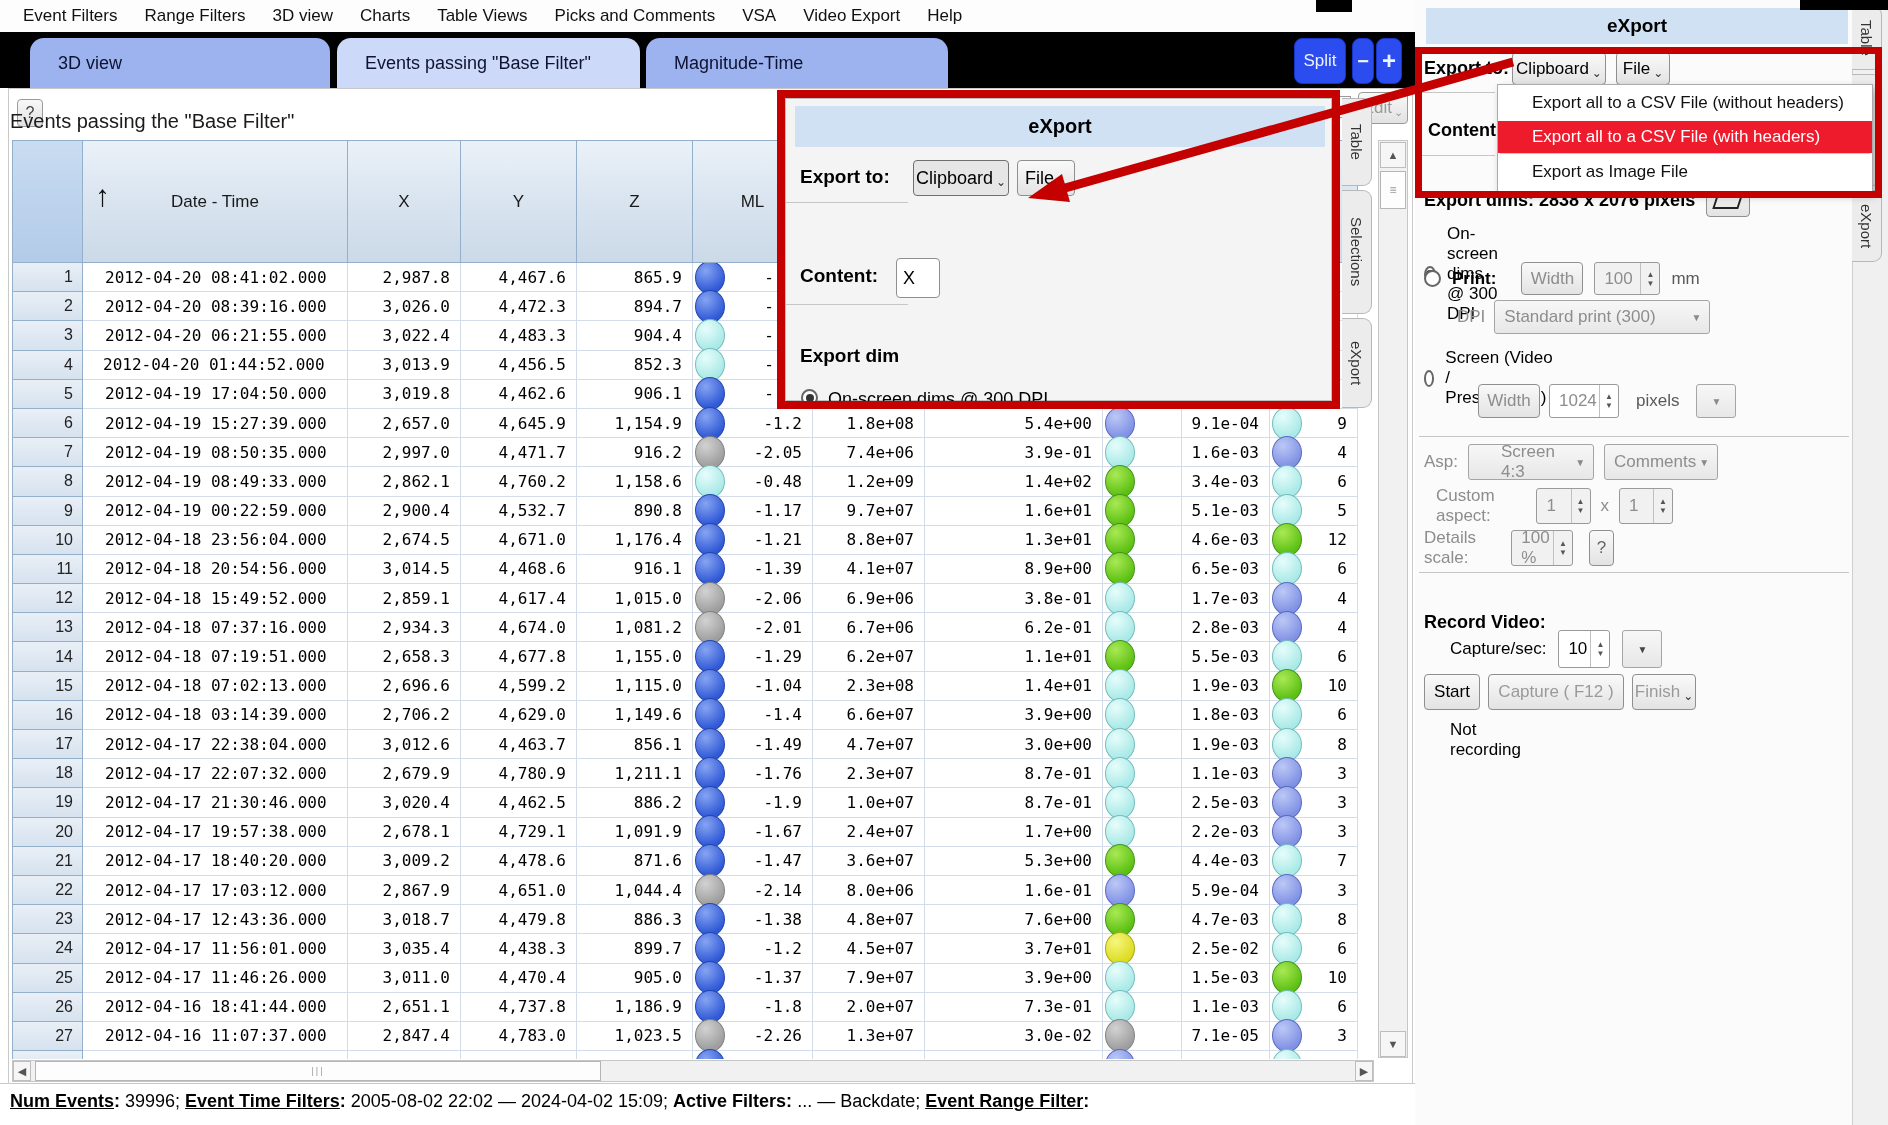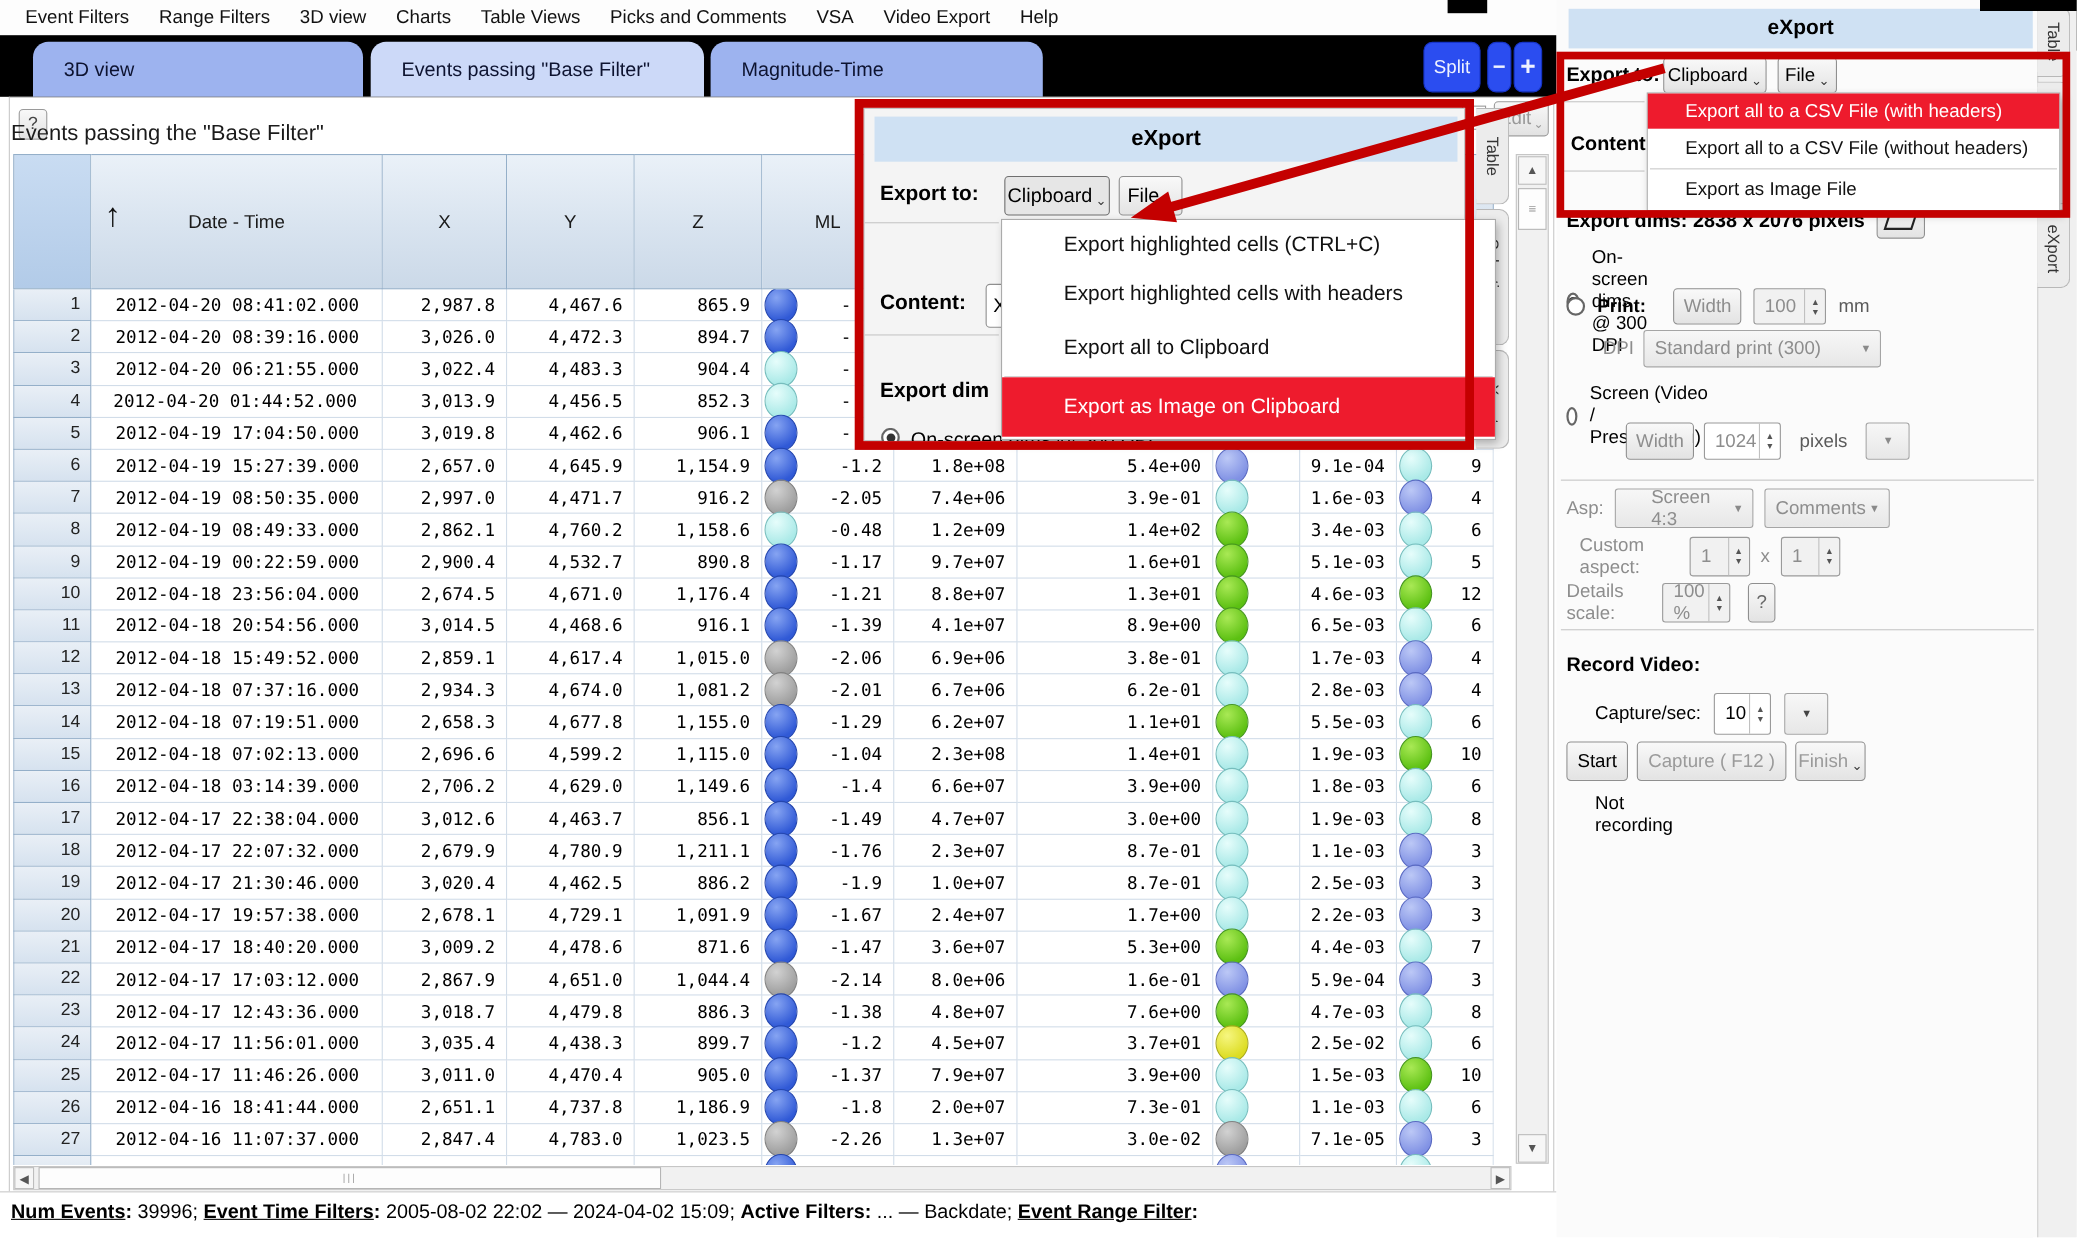--- a/index.html
+++ b/index.html
@@ -815,27 +815,20 @@
     <div class="abs" style="left:24px;top:299px;width:300px;height:12px;overflow:hidden;">
       <div style="display:flex;align-items:flex-start;gap:10px;">
         <span class="radio" style="flex:0 0 auto;">
             <span class="dot"></span>
           </span>
         <span style="font-size:18px;">On-screen dims @ 300 DPI</span>
       </div>
     </div>
   </div>
 
-  <div id="dlg-menu" class="abs menu" style="left:910px;top:199px;width:448px;height:199px;">
-      <div class="menu-item" style="height: 45px; font-size: 19px; padding-left: 56px;">Export highlighted cells (CTRL+C)</div>
-      <div class="menu-item" style="height: 46px; font-size: 19px; padding-left: 56px;">Export highlighted cells with headers</div>
-      <div class="menu-item" style="height: 51px; font-size: 19px; padding-left: 56px;">Export all to Clipboard</div>
-      <div class="menu-sep"></div>
-      <div class="menu-item hl" style="height: 54px; font-size: 19px; padding-left: 56px;">Export as Image on Clipboard</div>
-    </div>
 
   <div class="abs redbox" style="left:777px;top:90px;width:563px;height:319px;"></div>
 
   <div class="abs" style="left:1415px;top:0;width:473px;height:1125px;background:#fbfbfb;z-index:3;"></div>
   <div class="abs" style="left:1852px;top:0;width:36px;height:1125px;background:#f0f0f0;border-left:1px solid #cfcfcf;z-index:4;box-sizing:border-box;"></div>
   <div class="panel-title abs" style="left:1426px;top:8px;width:422px;height:36px;font-size:19px;z-index:5;">eXport</div>
 
   <div id="rp" class="abs" style="left:0;top:0;width:0;height:0;z-index:5;">
     <div class="lbl-b abs" style="left:1424px;top:58px;font-size:18px;">Export to:</div>
     <div class="btn abs" style="left:1512px;top:52px;width:94px;height:33px;font-size:17px;">
@@ -929,21 +922,21 @@
       <span class="gray" style="font-size:17px;">Details scale:</span>
       <span class="spin dis" style="width:80px;height:36px;">
           <span class="val gray">100 %</span>
           <span class="arrows">▲<br>▼</span>
         </span>
       <span class="btn" style="width:32px;height:36px;font-size:17px;color:#666;margin-left:6px;">?</span>
     </div>
 
     <div class="sepline abs" style="left:1419px;top:572px;width:430px;"></div>
 
-    <div class="lbl-b abs" style="left:1424px;top:594px;font-size:18px;">Record Video:</div>
+    <div class="lbl-b abs" style="left:1424px;top:612px;font-size:18px;">Record Video:</div>
 
     <div class="abs" style="left:1450px;top:630px;display:flex;align-items:center;gap:12px;">
       <span style="font-size:17px;">Capture/sec:</span>
       <span class="spin" style="width:52px;height:38px;">
           <span class="val">10</span>
           <span class="arrows">▲<br>▼</span>
         </span>
       <span class="dd" style="width:40px;height:38px;padding-left:0;justify-content:center;">
           <span class="caret" style="margin:0;color:#444;">▼</span>
         </span>
@@ -955,22 +948,22 @@
       <span class="btn" style="width:64px;height:36px;font-size:17px;color:#9a9a9a;">
           <span>Finish</span>
           <span class="chev">⌄</span>
         </span>
     </div>
 
     <div class="abs" style="left:1450px;top:720px;font-size:17px;">Not recording</div>
   </div>
 
   <div id="rp-menu" class="abs menu" style="left:1497px;top:84px;width:374px;height:106px;">
+      <div class="menu-item" style="height: 36px; font-size: 17px; padding-left: 34px;">Export all to a CSV File (without headers)</div>
       <div class="menu-item hl" style="height: 32px; font-size: 17px; padding-left: 34px;">Export all to a CSV File (with headers)</div>
-      <div class="menu-item" style="height: 36px; font-size: 17px; padding-left: 34px;">Export all to a CSV File (without headers)</div>
       <div class="menu-sep"></div>
       <div class="menu-item" style="height: 36px; font-size: 17px; padding-left: 34px;">Export as Image File</div>
     </div>
 
   <div class="abs redbox thin" style="left:1415px;top:47px;width:467px;height:151px;"></div>
 
   <svg width="1888" height="1125" viewBox="0 0 1888 1125">
     <line x1="1513" y1="62" x2="1058" y2="190" stroke="#c40000" stroke-width="9"></line>
     <polygon points="1028,198 1062,174 1070,202" fill="#c40000"></polygon>
   </svg>

